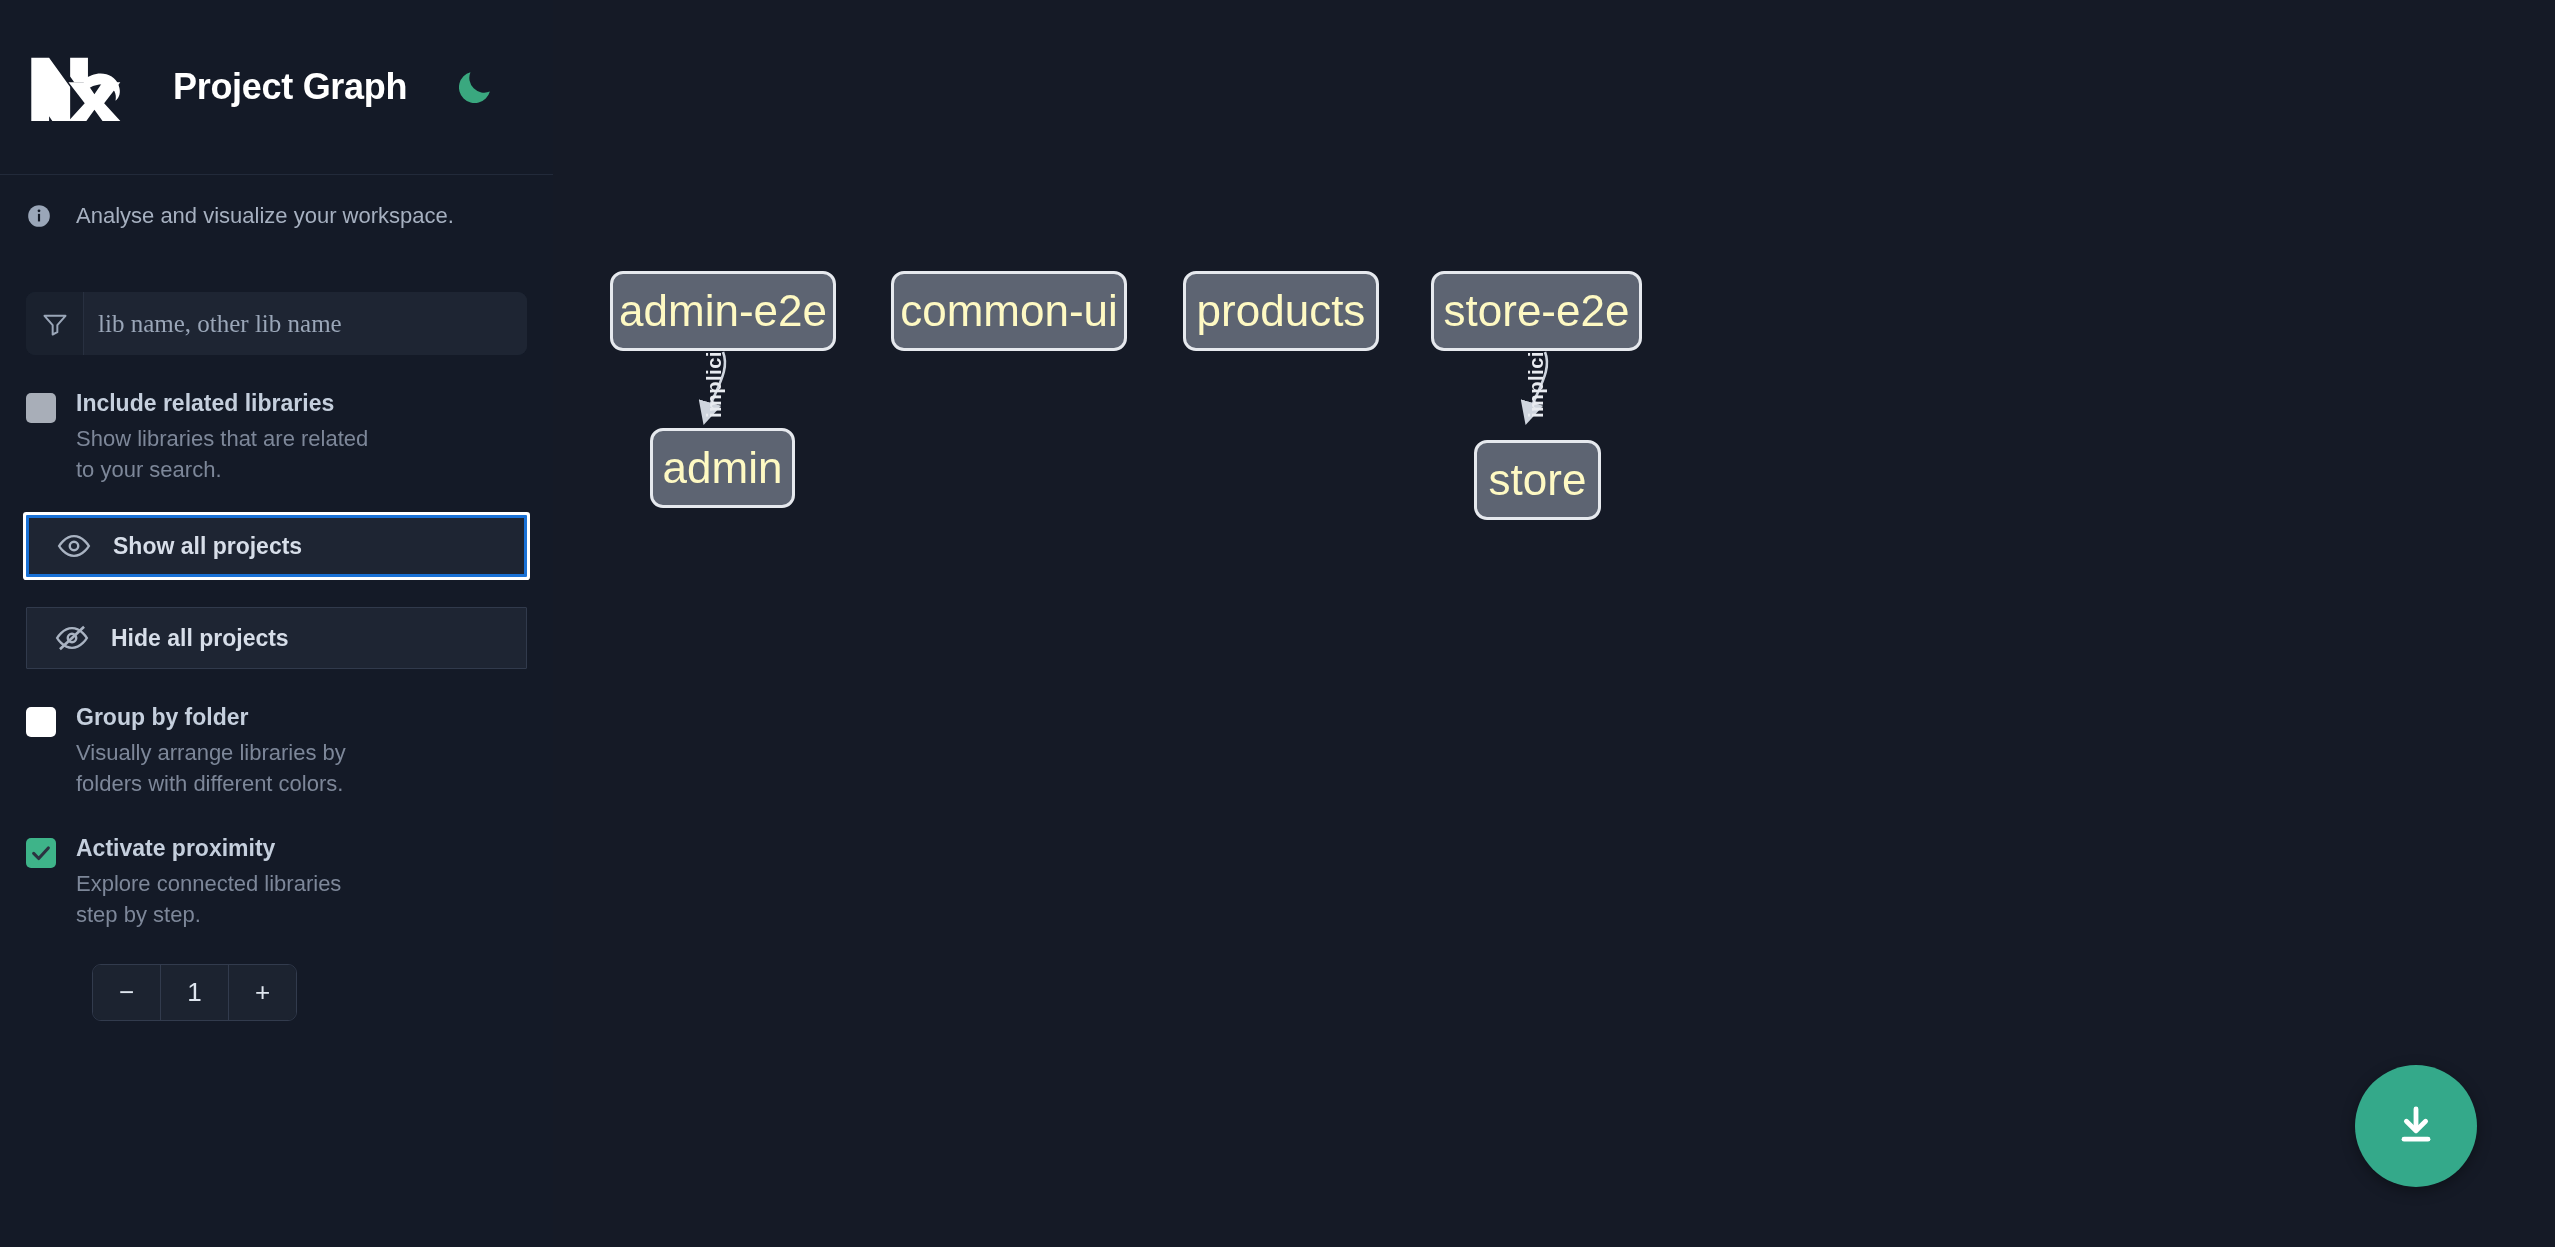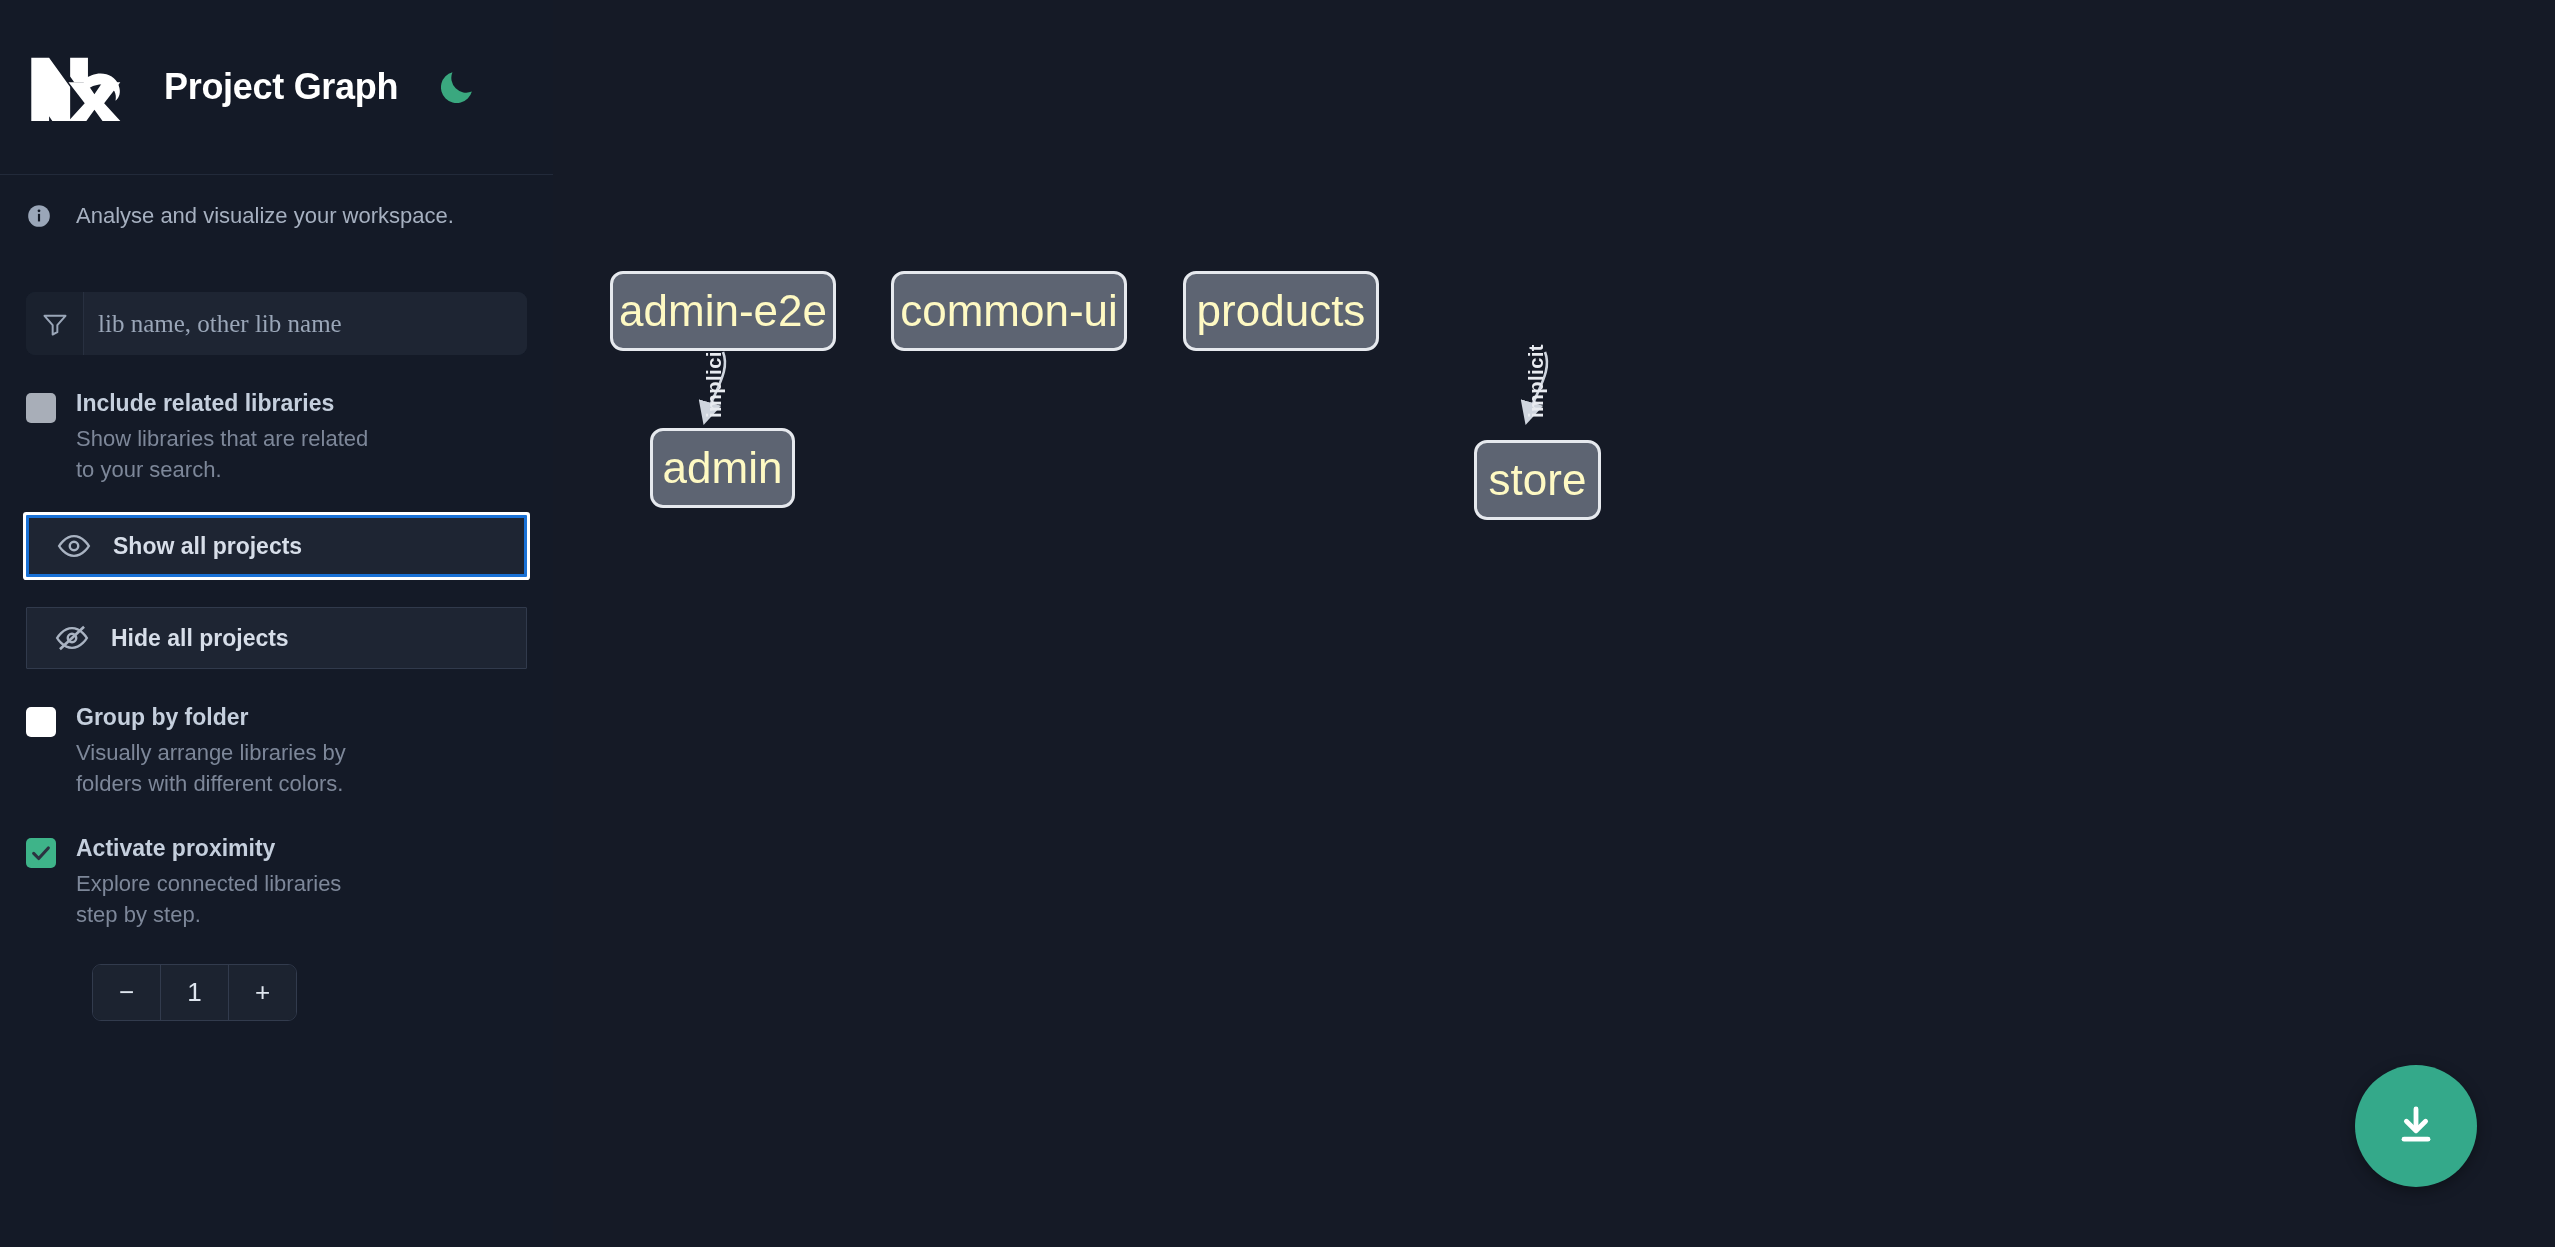--- a/index.html
+++ b/index.html
@@ -16,20 +16,21 @@
     position: relative;
     width: 553px; height: 1247px;
     background: #141a27;
     flex: 0 0 553px;
   }
   .sb-header {
     height: 175px;
     display: flex; align-items: center;
     padding-left: 26px;
     border-bottom: 1px solid #222a3a;
+    gap: 9px;
   }
   .nx-logo { width: 98px; height: 68px; flex: 0 0 98px; }
   .app-title {
     margin-left: 40px;
     font-size: 36px; font-weight: 700; color: #ffffff;
     letter-spacing: -0.3px;
   }
   .moon-btn {
     margin-left: 36px; width: 46px; height: 46px;
     display: flex; align-items: center; justify-content: center;
@@ -288,20 +289,21 @@
       <path d="M170 352 C178 372 160 392 152 420" fill="none" stroke="#cfd5de" stroke-width="2.6" marker-end="url(#arw)"></path>
       <path d="M992 352 C1000 372 982 392 974 420" fill="none" stroke="#cfd5de" stroke-width="2.6" marker-end="url(#arw)"></path>
     </svg>
 
     <div class="edge-label" style="left:150px; top:418px;">implicit</div>
     <div class="edge-label" style="left:972px; top:418px;">implicit</div>
 
     <div class="node" style="left:57px;  top:271px; width:226px; height:80px;">admin-e2e</div>
     <div class="node" style="left:338px; top:271px; width:236px; height:80px;">common-ui</div>
     <div class="node" style="left:630px; top:271px; width:196px; height:80px;">products</div>
+    <div class="node" style="left:878px; top:271px; width:211px; height:80px;">store-e2e</div>
     <div class="node" style="left:97px;  top:428px; width:145px; height:80px;">admin</div>
     <div class="node" style="left:921px; top:440px; width:127px; height:80px;">store</div>
 
     <button class="fab">
       <svg width="48" height="48" viewBox="0 0 24 24">
         <path d="M12 3.5v10" stroke="#ffffff" stroke-width="2.4" stroke-linecap="round"></path>
         <path d="M7.2 9.6L12 14.4l4.8-4.8" fill="none" stroke="#ffffff" stroke-width="2.4" stroke-linecap="round" stroke-linejoin="round"></path>
         <path d="M6 18.6h12" stroke="#ffffff" stroke-width="2.4" stroke-linecap="round"></path>
       </svg>
     </button>

